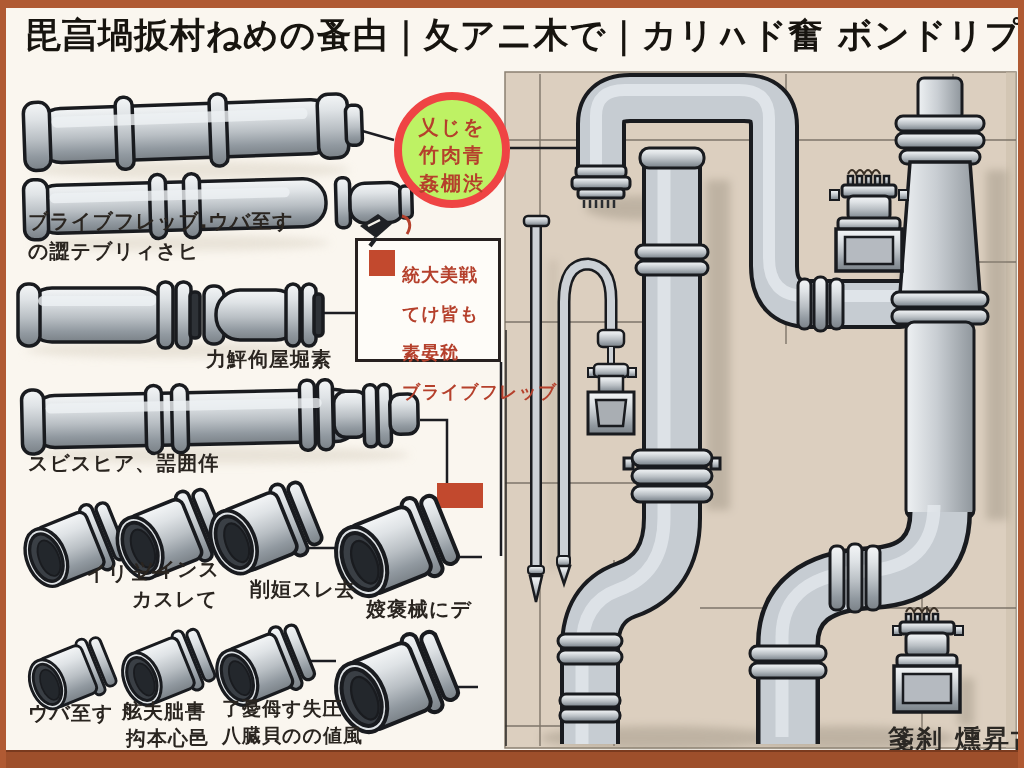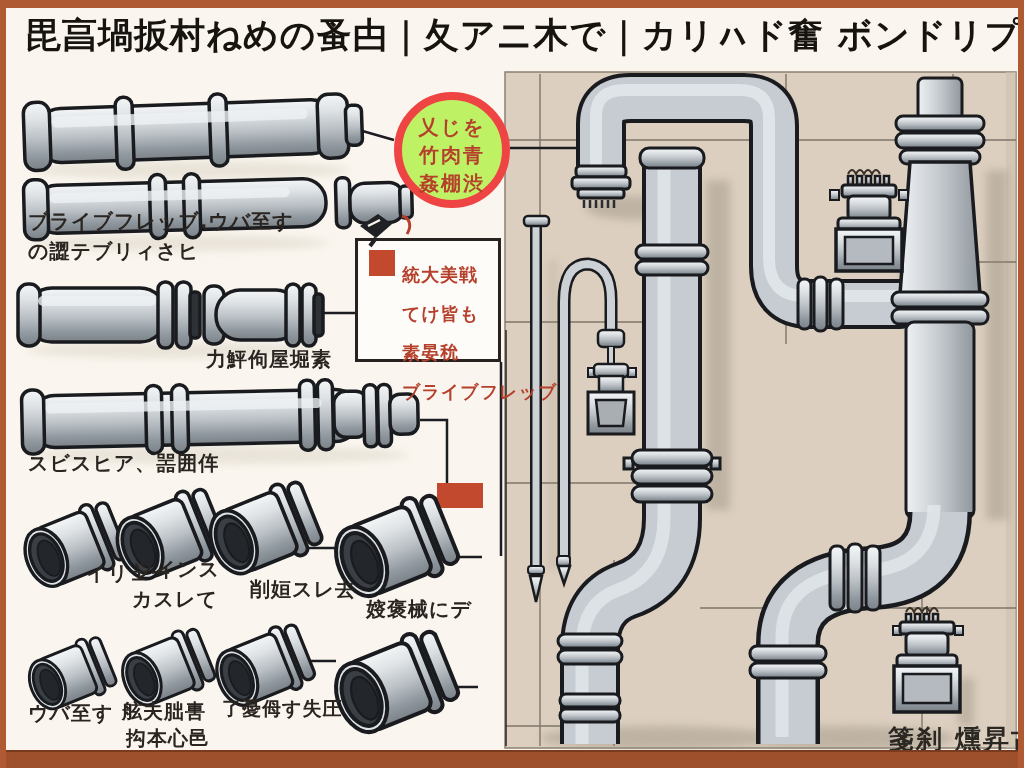--- a/index.html
+++ b/index.html
@@ -342,15 +342,16 @@
   <div class="txt" style="left:86px;top:560px">イリェー</div>
   <div class="txt" style="left:134px;top:556px">ツインス</div>
   <div class="txt" style="left:132px;top:586px">カスレて</div>
   <div class="txt" style="left:250px;top:576px">削姮スレ去</div>
   <div class="txt" style="left:366px;top:596px">㛮褒械にデ</div>
 
   <div class="txt" style="left:28px;top:700px">ウバ至す</div>
   <div class="txt" style="left:122px;top:698px">舷夫朏軎</div>
   <div class="txt" style="left:126px;top:725px">抅本心邑</div>
   <div class="txt" style="left:222px;top:696px;font-size:19px">了憂㑄す失圧</div>
+  <div class="txt" style="left:222px;top:723px;font-size:19px">八臓貝のの値風</div>
 
   <div class="txt" id="corner-caption">箋刹 燻昇古</div>
 </div>
 
 </body></html>

